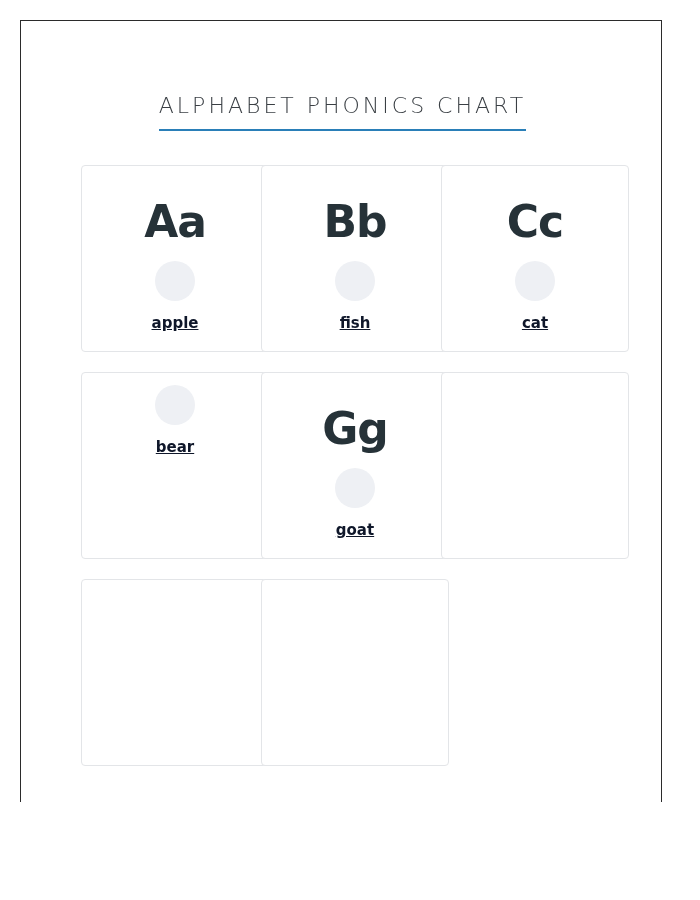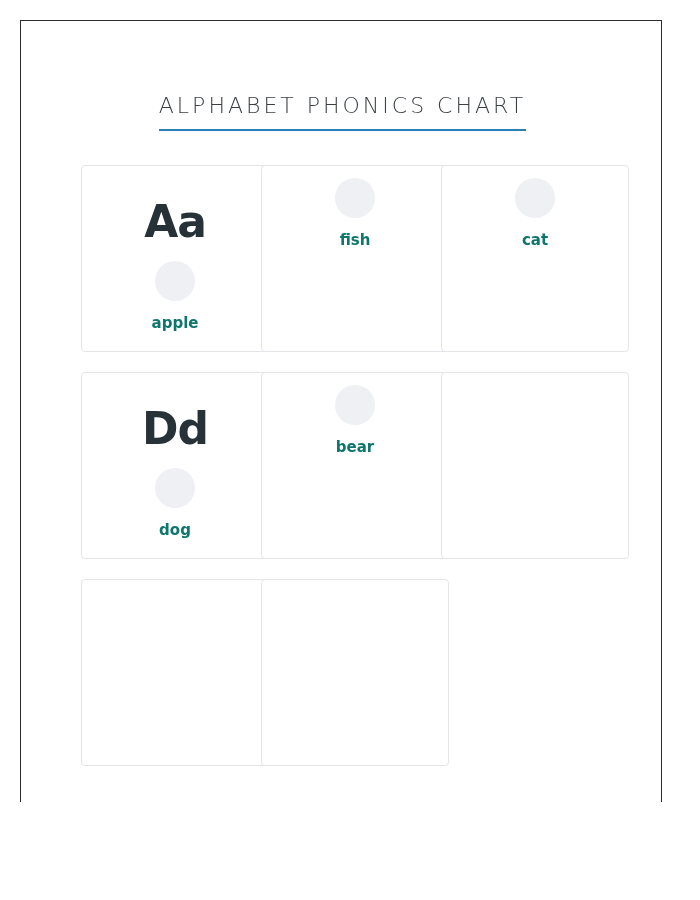--- a/index.html
+++ b/index.html
@@ -81,58 +81,61 @@
       width: 40px;
       height: 40px;
       border-radius: 50%;
       background: #eef0f4;
     }
     .word {
       margin-top: 12px;
       font-family: "DejaVu Sans", sans-serif;
       font-weight: bold;
       font-size: 15px;
-      color: #0f766e;
+      color: #0f172a;
       line-height: 20px;
+      text-decoration: underline;
     }
   </style>
 </head>
 <body>
 
 <div class="viewport">
   <div class="page">
     <div class="title-wrap">
       <h1 class="title" style="margin:0;">ALPHABET PHONICS CHART</h1>
     </div>
 
     <div class="grid">
       <div class="card">
         <div class="letter">Aa</div>
         <div class="picture"></div>
         <div class="word">apple</div>
       </div>
       <div class="card">
+        <div class="letter">Bb</div>
         <div class="picture"></div>
         <div class="word">fish</div>
       </div>
       <div class="card">
+        <div class="letter">Cc</div>
         <div class="picture"></div>
         <div class="word">cat</div>
       </div>
 
       <div class="card">
-        <div class="letter">Dd</div>
-        <div class="picture"></div>
-        <div class="word">dog</div>
-      </div>
-      <div class="card">
         <div class="picture"></div>
         <div class="word">bear</div>
       </div>
 
+      <div class="card">
+        <div class="letter">Gg</div>
+        <div class="picture"></div>
+        <div class="word">goat</div>
+      </div>
 
       <div class="card">
         <div class="letter"></div>
       </div>
       <div class="card">
         <div class="letter"></div>
       </div>
       <div class="card">
         <div class="letter"></div>
       </div>

